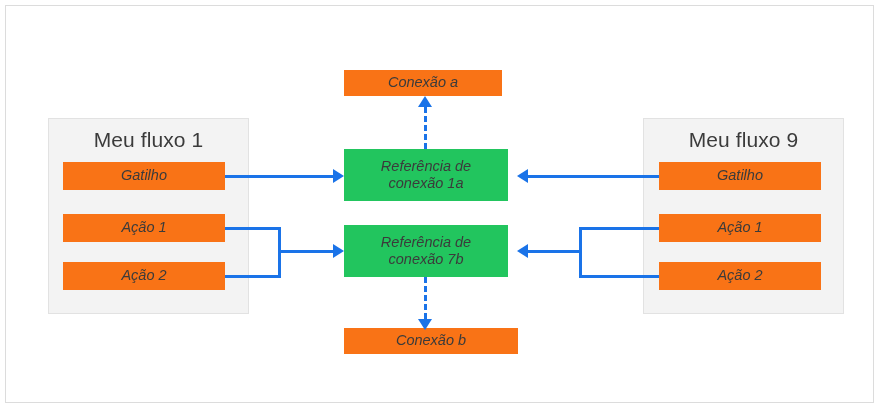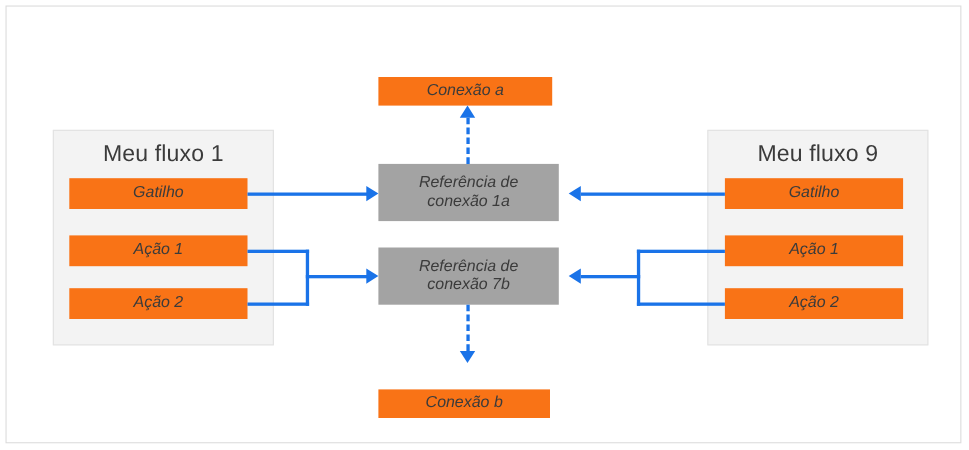--- a/index.html
+++ b/index.html
@@ -65,21 +65,21 @@
     color: #3b3b3b;
   }
   .node .lbl em {
     font-style: italic;
   }
 
   .blue-node {
     background: #f97316;
   }
   .green-node {
-    background: #a3a3a3;
+    background: #22c55e;
     justify-content: center;
   }
   .conn-node {
     background: #f97316;
   }
 
   
   #node-l-trigger  { left: 57px; top: 156px; width: 162px; height: 28px; }
   #node-l-action1  { left: 57px; top: 208px; width: 162px; height: 28px; }
   #node-l-action2  { left: 57px; top: 256px; width: 162px; height: 28px; }
@@ -88,21 +88,21 @@
   #node-r-trigger  { left: 653px; top: 156px; width: 162px; height: 28px; }
   #node-r-action1  { left: 653px; top: 208px; width: 162px; height: 28px; }
   #node-r-action2  { left: 653px; top: 256px; width: 162px; height: 28px; }
 
   
   #node-ref-1a { left: 338px; top: 143px; width: 164px; height: 52px; }
   #node-ref-1b { left: 338px; top: 219px; width: 164px; height: 52px; }
 
   
   #node-conn-a { left: 338px; top: 64px;  width: 158px; height: 26px; }
-  #node-conn-b { left: 338px; top: 348px; width: 156px; height: 26px; }
+  #node-conn-b { left: 338px; top: 322px; width: 174px; height: 26px; }
 
   
   .wire {
     position: absolute;
     background: #1a73e8;
   }
   .wire-h { height: 3px; }
   .wire-v { width: 3px; }
 
   .arrow {

